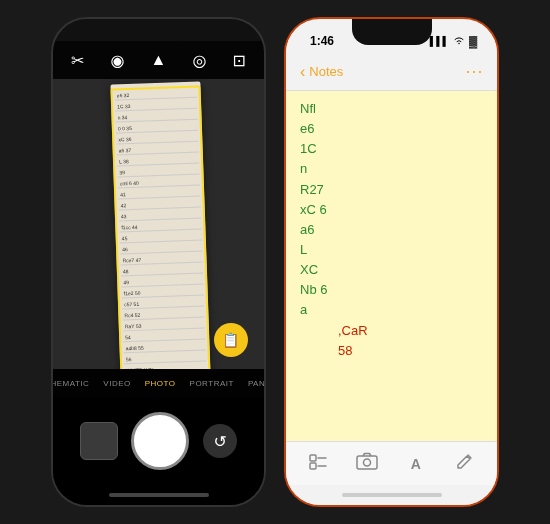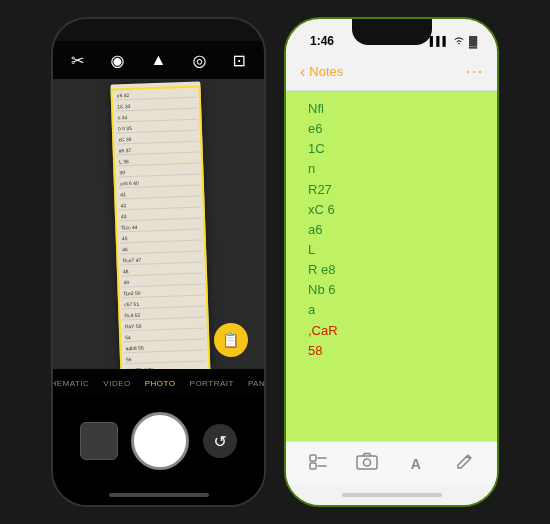--- a/index.html
+++ b/index.html
@@ -178,21 +178,21 @@
       background: #444;
       border-radius: 2px;
     }
 
     
     .phone-right {
       width: 215px;
       height: 490px;
       background: #f2f2f2;
       border-radius: 36px;
-      border: 2px solid #4d7c0f;
+      border: 2px solid #c2410c;
       position: relative;
       overflow: hidden;
       display: flex;
       flex-direction: column;
     }
     .phone-right .notch {
       position: absolute;
       top: 0; left: 50%;
       transform: translateX(-50%);
       width: 80px; height: 26px;
@@ -243,30 +243,30 @@
       color: #f5a623;
       margin-right: 2px;
     }
     .nav-more {
       color: #f5a623;
       font-size: 18px;
     }
     .notes-content {
       flex: 1;
       overflow: hidden;
-      background: #bef264;
-      padding: 8px 22px 4px;
+      background: #fef9c3;
+      padding: 8px 14px 4px;
     }
     .note-line {
       font-size: 13px;
       line-height: 1.55;
       font-family: -apple-system, sans-serif;
     }
     .note-line.green { color: #2e8b2e; }
-    .note-line.red { color: #cc2200; }
+    .note-line.red { color: #cc2200; margin-left: 38px; }
     .notes-toolbar {
       height: 44px;
       background: #f7f7f7;
       border-top: 1px solid #ddd;
       display: flex;
       align-items: center;
       justify-content: space-around;
       padding: 0 8px;
     }
     .toolbar-btn {
@@ -397,21 +397,21 @@
 
   <div class="notes-content" id="notes-lines">
   <div class="note-line green">Nfl</div>
       <div class="note-line green">e6</div>
       <div class="note-line green">1C</div>
       <div class="note-line green">n</div>
       <div class="note-line green">R27</div>
       <div class="note-line green">xC 6</div>
       <div class="note-line green">a6</div>
       <div class="note-line green">L</div>
-      <div class="note-line green">R e8</div>
+      <div class="note-line green">XC</div>
       <div class="note-line green">Nb 6</div>
       <div class="note-line green">a</div>
       <div class="note-line red">,CaR</div>
       <div class="note-line red">58</div>
     </div>
 
   <div class="notes-toolbar">
     <div class="toolbar-btn">
       <span>
         <svg width="20" height="20" viewBox="0 0 20 20">

